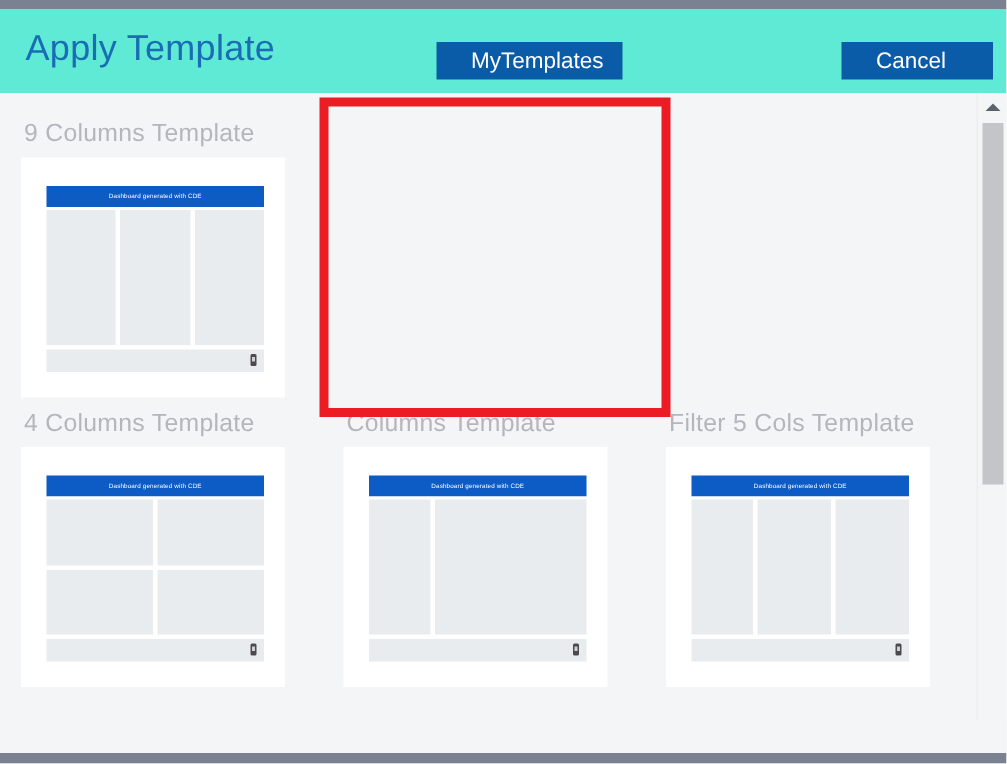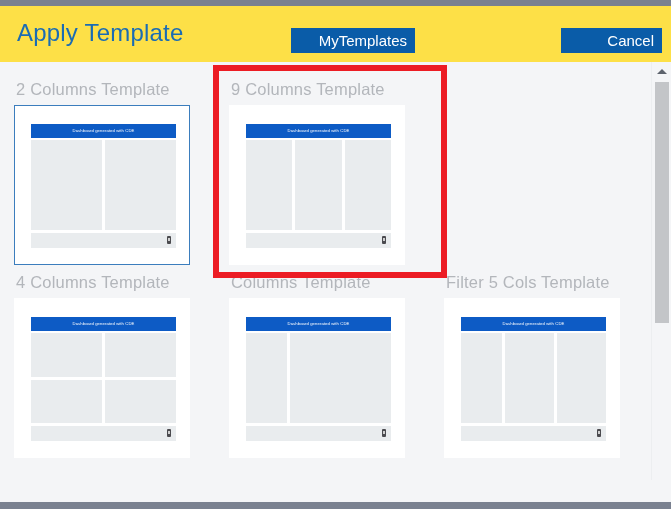--- a/index.html
+++ b/index.html
@@ -30,21 +30,21 @@
   .chrome-bar.top { top: 0; }
   .chrome-bar.bottom { bottom: 0; height: 7px; }
 
   
   .header {
     position: absolute;
     top: 6px;
     left: 0;
     width: 671px;
     height: 56px;
-    background: #fde047;
+    background: #5eead4;
   }
 
   .page-title {
     position: absolute;
     left: 17px;
     top: 13px;
     font-size: 24px;
     font-weight: 400;
     color: #1a6cb4;
     letter-spacing: 0.2px;
@@ -54,23 +54,23 @@
   .btn {
     position: absolute;
     top: 22px;
     height: 25px;
     background: #0a5ca8;
     color: #ffffff;
     border: none;
     font-family: "Liberation Sans", sans-serif;
     font-size: 15px;
     line-height: 25px;
-    text-align: right;
+    text-align: left;
     cursor: pointer;
-    padding: 0 8px;
+    padding: 0 23px;
     white-space: nowrap;
   }
   .btn-mytemplates { left: 291px; width: 124px; }
   .btn-ok         { left: 428px; width: 121px; margin-top: 47px; }
   .btn-cancel     { left: 561px; width: 101px; }
 
   
   .viewport {
     position: absolute;
     top: 62px;
@@ -279,37 +279,20 @@
     <button class="btn btn-ok">Ok</button>
     <button class="btn btn-cancel">Cancel</button>
   </div>
 
   <div class="viewport">
     <div class="grid">
 
       <div class="row">
 
 
-        <div class="cell">
-          <div class="cell-inner">
-            <div class="cell-label">2 Columns Template</div>
-            <div class="card selected">
-              <div class="thumb">
-                <div class="thumb-titlebar">Dashboard generated with CDE</div>
-                <div class="thumb-body">
-                  <div class="panel"></div>
-                  <div class="panel"></div>
-                </div>
-                <div class="thumb-footer">
-                  <span class="footer-icon"></span>
-                </div>
-              </div>
-            </div>
-          </div>
-        </div>
 
         <div class="cell">
           <div class="cell-inner">
             <div class="cell-label">9 Columns Template</div>
             <div class="card">
               <div class="thumb">
                 <div class="thumb-titlebar">Dashboard generated with CDE</div>
                 <div class="thumb-body">
                   <div class="panel"></div>
                   <div class="panel"></div>

